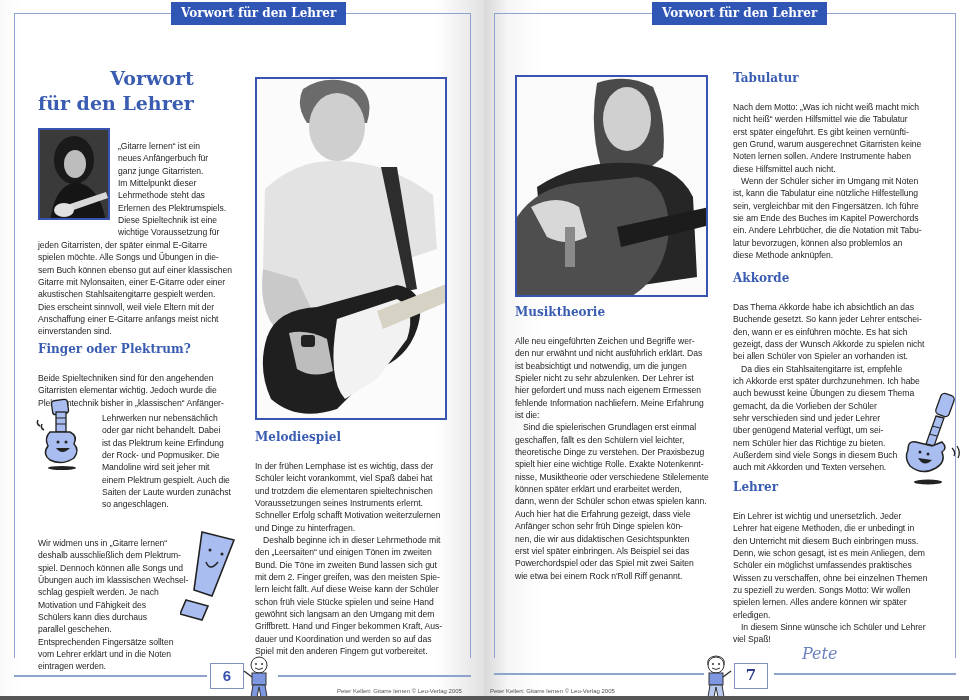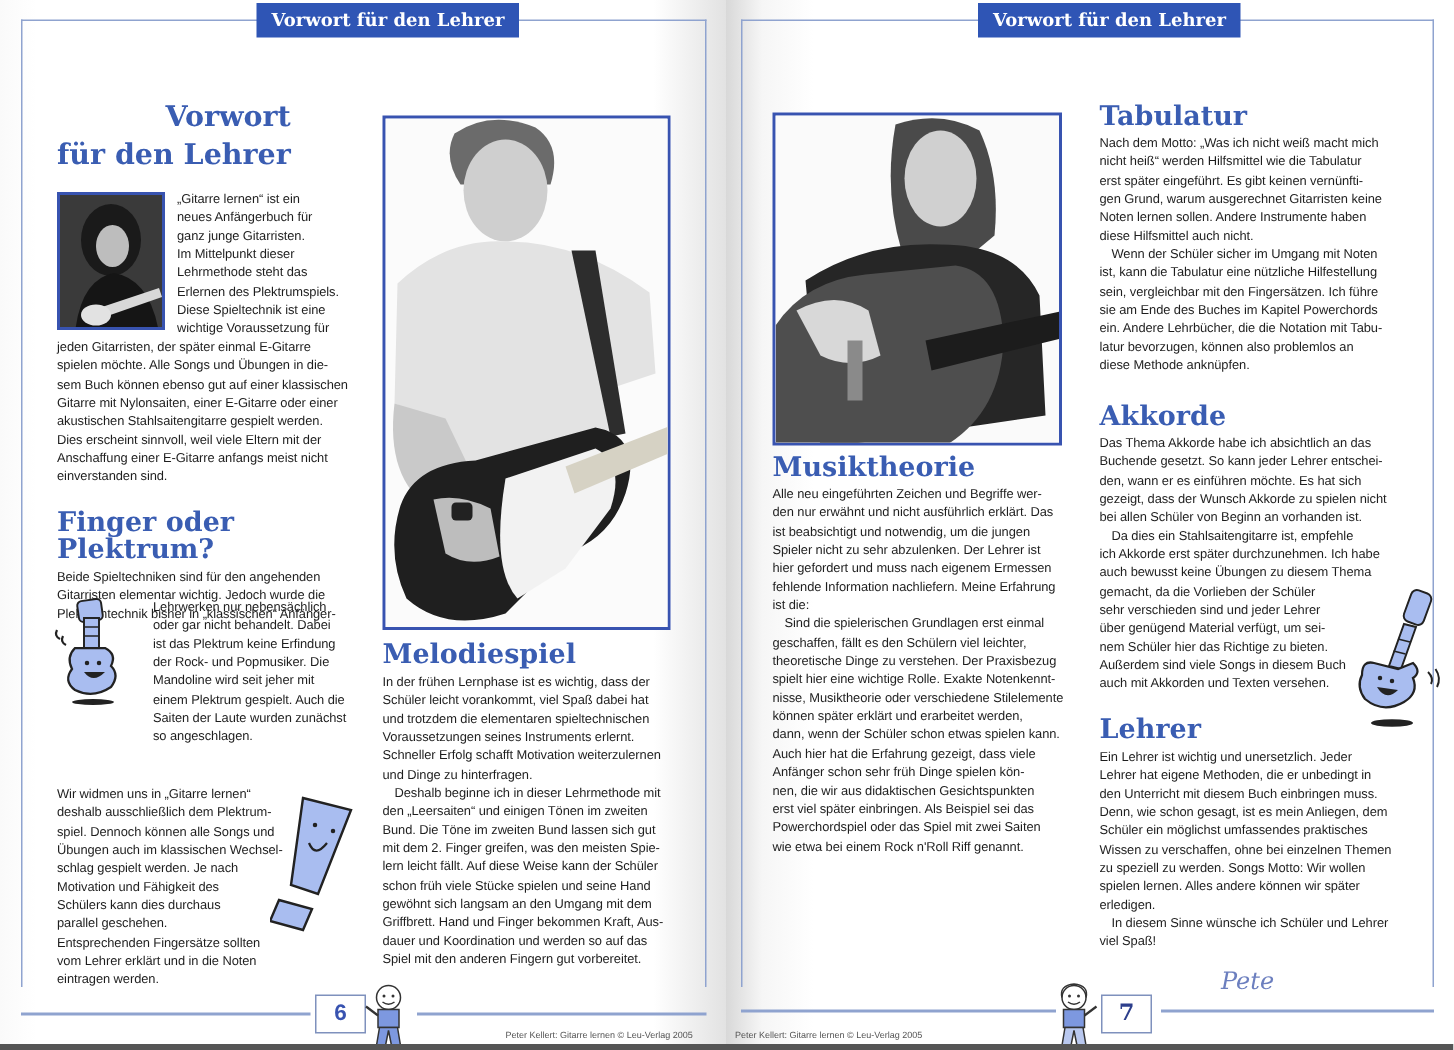--- a/index.html
+++ b/index.html
@@ -13,23 +13,23 @@
 
   .frame { position: absolute; border: 1.5px solid #8fa3cf; }
   .page-left .frame { left: 14px; top: 13px; width: 457px; height: 645px; border-bottom: none; }
   .page-right .frame { left: 10px; top: 13px; width: 462px; height: 645px; border-bottom: none; }
 
   .header-tab { position: absolute; top: 2px; background: #2f55b5; color: #fff; font-family: "DejaVu Serif", serif; font-weight: bold; font-size: 12px; padding: 4px 10px 5px; white-space: nowrap; }
   .page-left .header-tab { left: 171px; }
   .page-right .header-tab { left: 168px; }
 
   h1.title { position: absolute; left: 38px; top: 66px; font-family: "DejaVu Serif", serif; font-weight: bold; color: #3a5db2; font-size: 19px; line-height: 25px; text-align: right; }
-  h2 { font-family: "DejaVu Serif", serif; font-weight: bold; color: #3a5db2; font-size: 18px; line-height: 18px; margin-bottom: 2px; }
-
-  .txt { font-size: 8.6px; line-height: 12.35px; color: #1e1e1e; letter-spacing: -0.05px; }
+  h2 { font-family: "DejaVu Serif", serif; font-weight: bold; color: #3a5db2; font-size: 12px; line-height: 18px; margin-bottom: 2px; }
+
+  .txt { font-size: 8.6px; line-height: 12.35px; color: #1e1e1e; letter-spacing: -0.05px; margin-top: 14px; }
   .txt p { margin: 0; }
   .txt p.indent { text-indent: 8px; }
 
   .block { position: absolute; }
 
   .photo { position: absolute; border: 2px solid #3853b0; overflow: hidden; background: #fff; }
 
   .footer-line { position: absolute; height: 1.5px; background: #8fa3cf; }
   .page-num { position: absolute; width: 34px; height: 26px; border: 1.5px solid #7f91bd; background: #fff; text-align: center; font-weight: bold; font-size: 15px; line-height: 23px; color: #3853b0; }
   .page-right .page-num { font-family: "DejaVu Serif", serif; color: #2d3f8c; }
@@ -253,21 +253,21 @@
     </div>
   </div>
 
   <div class="block" style="left:249px; top:269px; width:215px;">
     <h2>Akkorde</h2>
     <div class="txt">
       <p>Das Thema Akkorde habe ich absichtlich an das</p>
       <p>Buchende gesetzt. So kann jeder Lehrer entschei-</p>
       <p>den, wann er es einführen möchte. Es hat sich</p>
       <p>gezeigt, dass der Wunsch Akkorde zu spielen nicht</p>
-      <p>bei allen Schüler von Beginn an vorhanden ist.</p>
+      <p>bei allen Schüler von Spieler an vorhanden ist.</p>
       <p class="indent">Da dies ein Stahlsaitengitarre ist, empfehle</p>
       <p>ich Akkorde erst später durchzunehmen. Ich habe</p>
       <p>auch bewusst keine Übungen zu diesem Thema</p>
       <p>gemacht, da die Vorlieben der Schüler</p>
       <p>sehr verschieden sind und jeder Lehrer</p>
       <p>über genügend Material verfügt, um sei-</p>
       <p>nem Schüler hier das Richtige zu bieten.</p>
       <p>Außerdem sind viele Songs in diesem Buch</p>
       <p>auch mit Akkorden und Texten versehen.</p>
     </div>
@@ -297,21 +297,21 @@
       <p>Denn, wie schon gesagt, ist es mein Anliegen, dem</p>
       <p>Schüler ein möglichst umfassendes praktisches</p>
       <p>Wissen zu verschaffen, ohne bei einzelnen Themen</p>
       <p>zu speziell zu werden. Songs Motto: Wir wollen</p>
       <p>spielen lernen. Alles andere können wir später</p>
       <p>erledigen.</p>
       <p class="indent">In diesem Sinne wünsche ich Schüler und Lehrer</p>
       <p>viel Spaß!</p>
     </div>
   </div>
-  <div class="signature" style="left:330px; top:644px;">Pete</div>
+  <div class="signature" style="left:318px; top:644px;">Pete</div>
 
   <div class="footer-line" style="left:10px; top:673px; width:210px;"></div>
   <div class="footer-line" style="left:290px; top:673px; width:182px;"></div>
   <div class="block" style="left:218px; top:655px; width:30px; height:44px;">
     <svg width="30" height="44" viewBox="0 0 30 44">
       <circle cx="14" cy="10" r="8" fill="#fff" stroke="#333" stroke-width="1"></circle>
       <path d="M6 10 Q4 2 14 1 Q24 2 22 10" stroke="#333" fill="none"></path>
       <circle cx="11" cy="9" r="1" fill="#333"></circle>
         <circle cx="17" cy="9" r="1" fill="#333"></circle>
       <path d="M10 13 Q14 16 18 13" stroke="#333" fill="none"></path>

